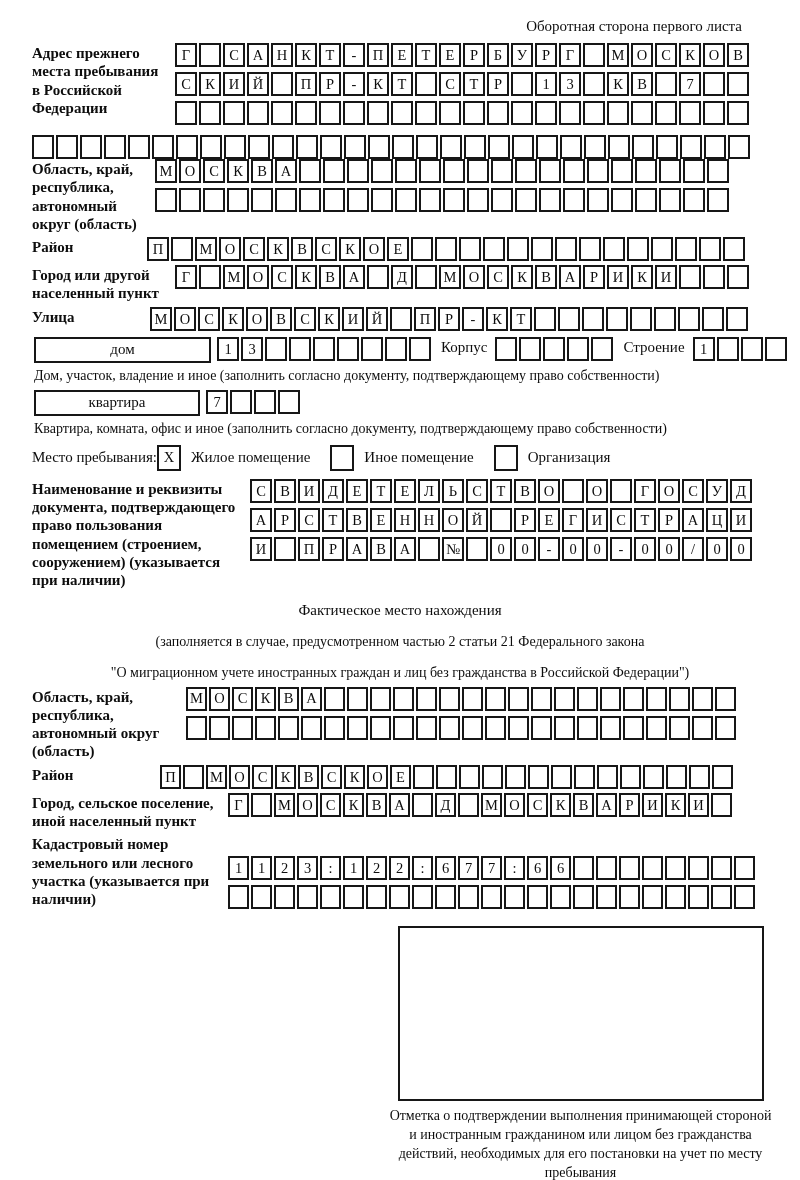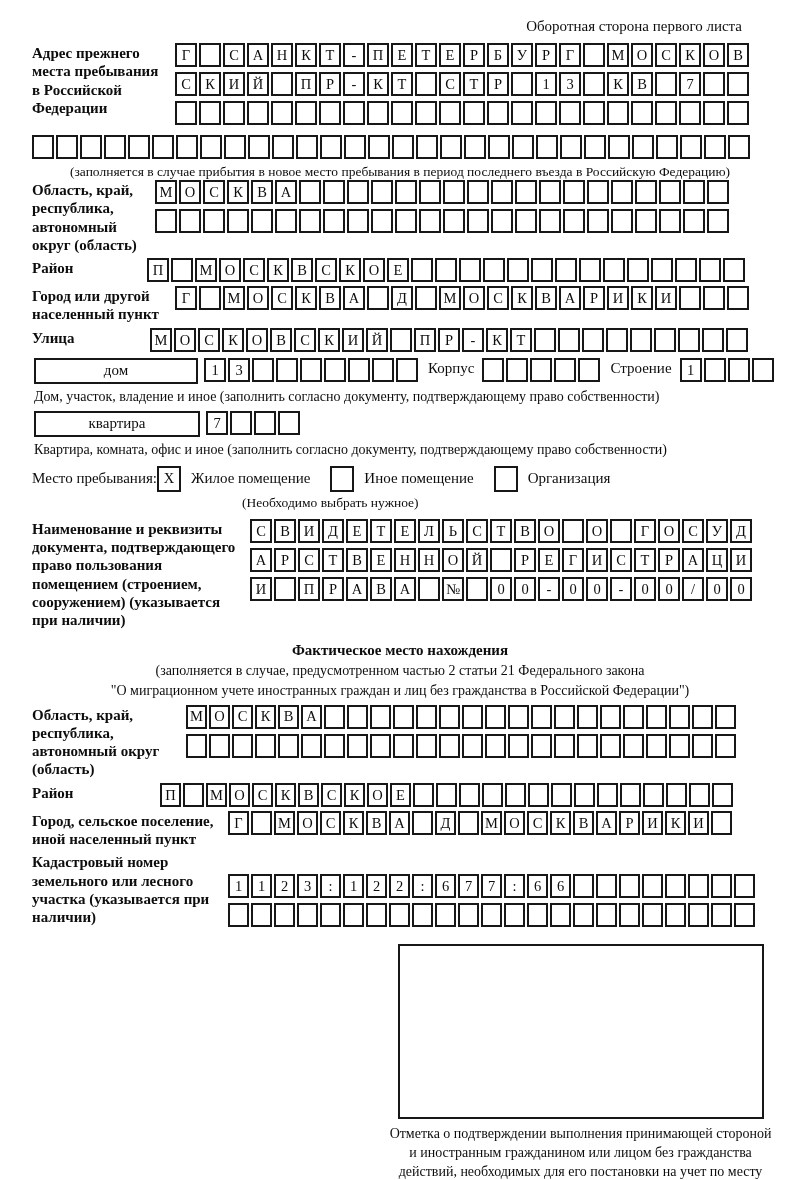--- a/index.html
+++ b/index.html
@@ -58,41 +58,41 @@
   .addr-note { text-align:center; padding-right:32px; margin-top:5px; }
   
   .house-row { display:flex; align-items:flex-start; margin-top:6px; margin-left:2px; }
   .named-box {
     box-sizing:border-box;
     border:2px solid #171717;
     height:26px;
     display:flex; align-items:center; justify-content:center;
     font-size:15px;
   }
-  .dom-box { width:164px; }
+  .dom-box { width:177px; }
   .kv-box  { width:166px; }
   .inline-label { font-size:15px; padding:2px 8px 0 10px; }
   .caption { font-size:14px; margin:5px 0 4px 2px; }
   
   .check-row { display:flex; align-items:center; margin-top:8px; }
   .check-row .flabel2 { font-size:15px; }
   .cbox {
     box-sizing:border-box;
     width:24px; height:26px;
     border:2px solid #171717;
     display:flex; align-items:center; justify-content:center;
     font-size:14.5px;
   }
   .opt-label { font-size:15px; margin:0 20px 0 10px; }
   .opt-label.last { margin-right:0;font-family:Liberation Serif, serif; }
   .gap24 { margin-left:6px; }
   .choose-note { margin-left:210px; margin-top:3px; }
   
-  .fact-title { font-weight:bold; font-size:15px; text-align:center; padding-right:32px; margin-top:12px; }
-  .fact-note { text-align:center; padding-right:32px; font-size:14px; margin-top:4px; }
+  .fact-title { font-weight:normal; font-size:15px; text-align:center; padding-right:32px; margin-top:12px; }
+  .fact-note { text-align:center; padding-right:32px; font-size:14px; margin-top:15px; }
   
   .stamp-wrap { width:372px; margin-left:366px; margin-top:12px; }
   .stamp-box {
     box-sizing:border-box;
     width:366px; height:175px;
     border:2px solid #171717;
     background:#fff;
   }
   .stamp-note { width:385px; margin-left:-10px; text-align:center; font-size:14px; line-height:1.35; margin-top:6px; }
 </style>
@@ -211,21 +211,20 @@
       <span class="cell"></span>
       <span class="cell"></span>
       <span class="cell"></span>
       <span class="cell"></span>
       <span class="cell"></span>
       <span class="cell"></span>
       <span class="cell"></span>
       <span class="cell"></span>
       <span class="cell"></span>
     </div>
-  <div class="note addr-note">(заполняется в случае прибытия в новое место пребывания в период последнего въезда в Российскую Федерацию)</div>
 
 
   <div class="frow">
     <div class="flabel w123">Область, край, республика, автономный округ (область)</div>
     <div class="rows">
       <div class="cells">
           <span class="cell">М</span>
           <span class="cell">О</span>
           <span class="cell">С</span>
           <span class="cell">К</span>
@@ -415,21 +414,20 @@
 
   <div class="check-row">
     <span class="flabel2">Место пребывания:</span>
     <span class="cbox">X</span>
     <span class="opt-label">Жилое помещение</span>
     <span class="cbox"></span>
     <span class="opt-label">Иное помещение</span>
     <span class="cbox"></span>
     <span class="opt-label last">Организация</span>
   </div>
-  <div class="note choose-note">(Необходимо выбрать нужное)</div>
 
   <div class="frow mt8">
     <div class="flabel w218">Наименование и реквизиты документа, подтверждающего право пользования помещением (строением, сооружением) (указывается при наличии)</div>
     <div class="rows">
       <div class="cells">
           <span class="cell">С</span>
           <span class="cell">В</span>
           <span class="cell">И</span>
           <span class="cell">Д</span>
           <span class="cell">Е</span>

